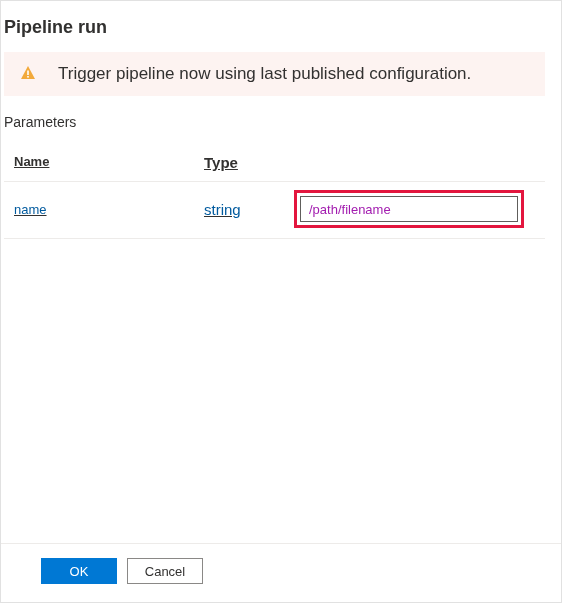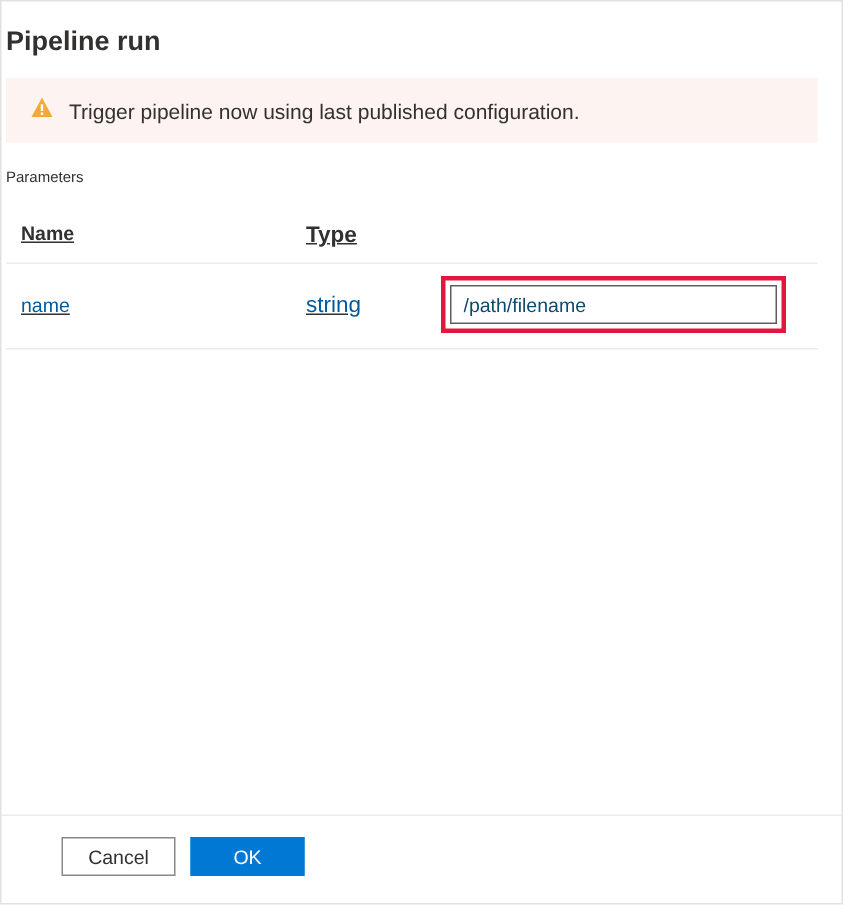--- a/index.html
+++ b/index.html
@@ -36,25 +36,26 @@
       padding: 12px 16px;
       display: flex;
       align-items: center;
       gap: 10px;
       margin-bottom: 18px;
     }
     .alert-icon {
       flex-shrink: 0;
     }
     .alert-text {
-      font-size: 14px;
+      font-size: 17px;
       color: #323130;
+      margin-left: 12px;
     }
     .section-label {
-      font-size: 10px;
+      font-size: 14px;
       color: #323130;
       margin-bottom: 16px;
     }
     .param-table {
       width: 100%;
       text-decoration: underline;
     }
     .param-header {
       display: flex;
       padding: 8px 10px 10px 10px;
@@ -95,21 +96,21 @@
       width: 100%;
       max-width: 230px;
     }
     .value-input {
       width: 100%;
       padding: 4px 8px;
       font-size: 13px;
       font-family: inherit;
       border: 1px solid #605e5c;
       outline: none;
-      color: #0c4a6e;
+      color: #a21caf;
       background: #fff;
       height: 26px;
     }
     .footer {
       padding: 14px 16px 18px 40px;
       border-top: 1px solid #edebe9;
       display: flex;
       gap: 10px;
     }
     .btn {
@@ -165,15 +166,15 @@
           <input type="text" class="value-input" value="/path/filename" style="">
         </div>
       </div>
     </div>
   </div>
 
   <div class="spacer"></div>
 </div>
 
 <div class="footer">
+  <button class="btn btn-primary">OK</button>
   <button class="btn">Cancel</button>
-  <button class="btn btn-primary">OK</button>
 </div>
 
 </body></html>

